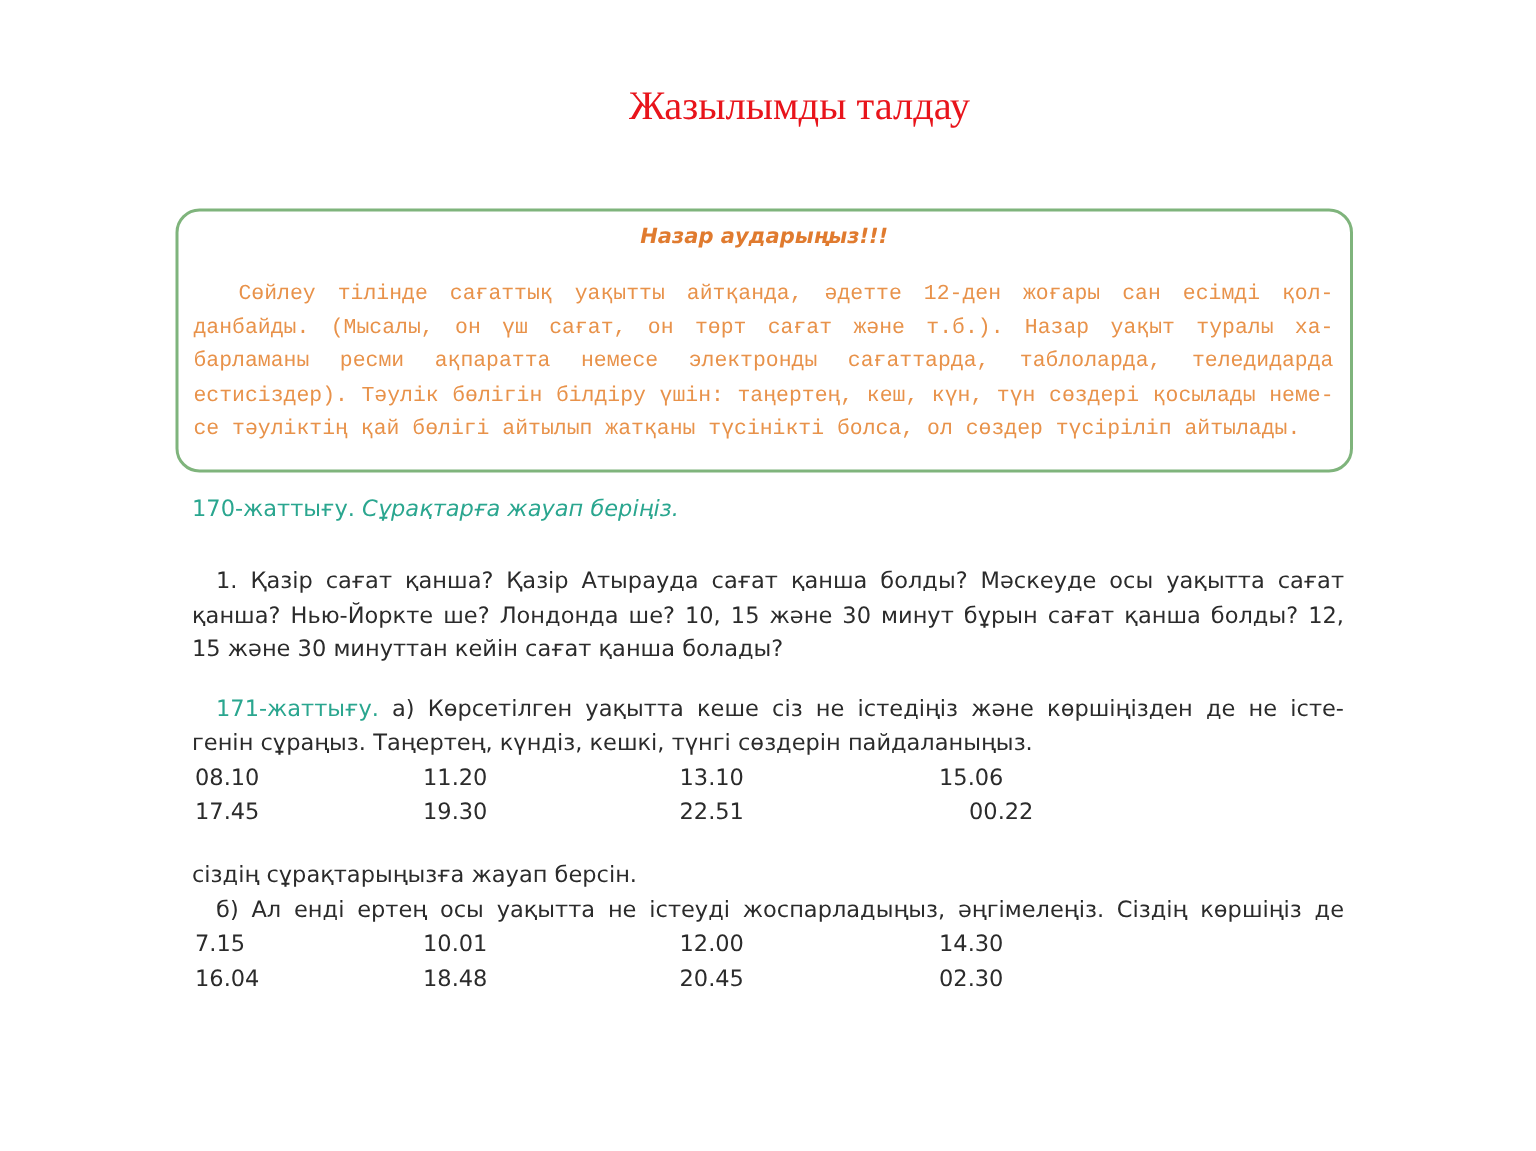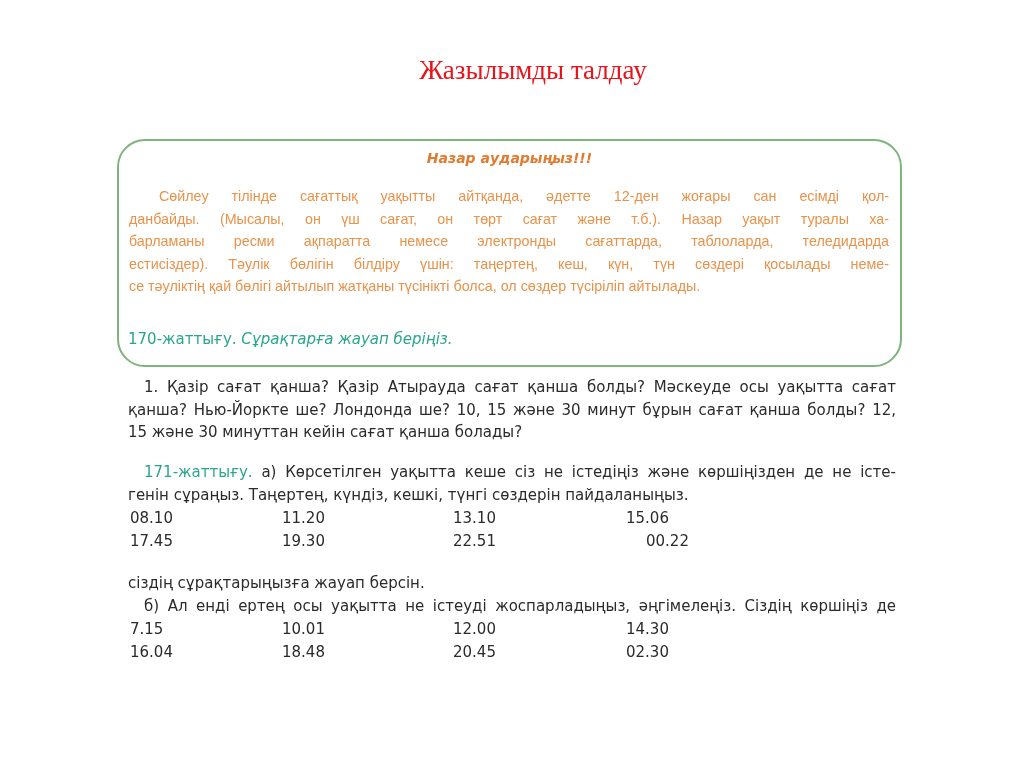--- a/index.html
+++ b/index.html
@@ -24,43 +24,43 @@
       font-size: 27px;
       color: #e8141b;
       letter-spacing: 0px;
       margin-left: 21px;
     }
     .notice-box {
       position: absolute;
       left: 117px;
       top: 139px;
       width: 785px;
-      height: 228px;
+      height: 176px;
       border: 2px solid #7fb47c;
-      border-radius: 28px;
+      border-radius: 16px;
       box-sizing: border-box;
     }
     .notice-heading {
       position: absolute;
       left: 0;
       top: 9px;
       width: 100%;
       text-align: center;
       font-family: "DejaVu Sans", sans-serif;
       font-style: italic;
       font-weight: bold;
       font-size: 14px;
       color: #e07b2f;
     }
     .notice-text {
       position: absolute;
       left: 10px;
       top: 44px;
       width: 760px;
-      font-family: Liberation Sans, sans-serif;
+      font-family: Liberation Mono, monospace;
       font-size: 14.3px;
       line-height: 22.5px;
       color: #e8924a;
       text-align: justify;
     }
     .notice-text .line {
       display: block;
       white-space: nowrap;
       text-align-last: justify;
       text-align: justify;

